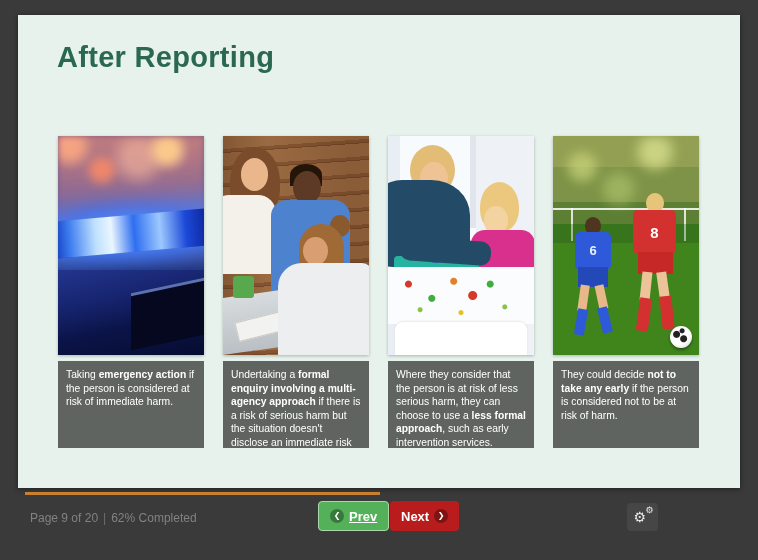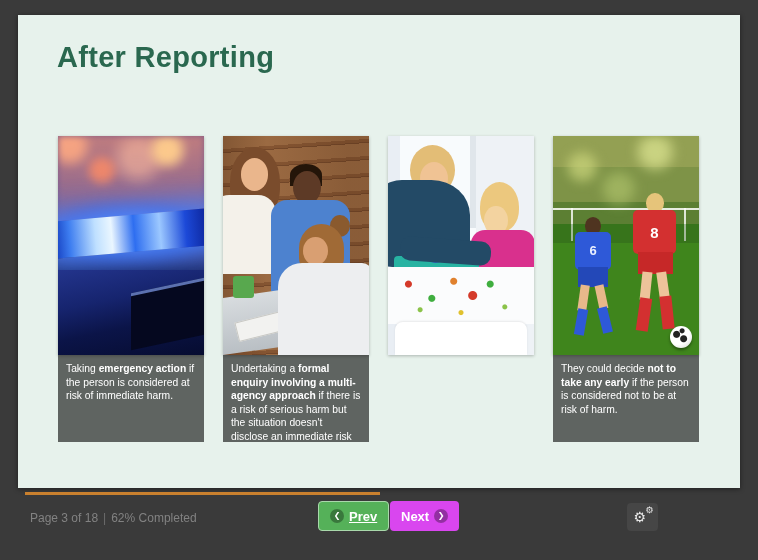--- a/index.html
+++ b/index.html
@@ -13,21 +13,21 @@
   .slide h1 { position:absolute; left:39px; top:26px; font-size:29px; font-weight:bold;
               color:#2a684f; letter-spacing:.3px; }
   .intro { position:absolute; left:39px; top:80px; width:655px; font-size:13.6px;
            line-height:1.42; color:#3d3d3d; }
 
   
   .cards-row { position:absolute; left:40px; top:121px; width:660px; display:flex; gap:19px; }
   .response-card { width:146px; }
   .photo { position:relative; width:146px; height:219px; overflow:hidden; background:#999;
            box-shadow:0 1px 3px rgba(0,0,0,.25); }
-  .caption { height:87px; overflow:hidden; background:#5f6461; color:#fff;
+  .caption { margin-top:6px; height:87px; overflow:hidden; background:#5f6461; color:#fff;
              font-size:10.3px; line-height:1.32; padding:7px 8px; }
   .caption b { font-weight:bold; }
   .photo div, .photo span { position:absolute; }
 
   
   .ph-police { background:linear-gradient(180deg,#8a5e86 0%,#6b5d9e 40%,#1d2d6e 62%,#0a1238 100%); }
   .pol-bokeh { left:0; right:0; top:0; height:46%; filter:blur(3px);
     background:
       radial-gradient(circle at 75% 14%, rgba(255,205,140,.95) 0 9px, transparent 22px),
       radial-gradient(circle at 30% 34%, rgba(255,140,100,.8) 0 7px, transparent 18px),
@@ -125,21 +125,21 @@
       radial-gradient(circle at 35% 32%, #fff 0 55%, #cfcfcf 100%);
     box-shadow:0 2px 3px rgba(0,0,0,.4); }
 
   
   .progress-bar { position:absolute; left:25px; top:492px; width:355px; height:3px; background:#c9802e; }
   .page-info { position:absolute; left:30px; top:511px; font-size:12px; color:#828282; }
   .page-info .sep { margin:0 5px; color:#6d6d6d; }
 
   .btn { position:absolute; display:flex; align-items:center; justify-content:center; gap:5px;
          border:none; border-radius:4px; cursor:pointer; font-family:inherit; }
-  .btn-green { height:30px; background:#d946ef; color:#fff; font-size:13px; font-weight:bold; padding:0 11px; }
+  .btn-green { height:30px; background:#b91c1c; color:#fff; font-size:13px; font-weight:bold; padding:0 11px; }
   .btn-prev { left:318px; top:501px; background:#55b159; border:1px solid #a9d8ab; }
   .btn-prev .lbl { text-decoration:underline; }
   .btn-next { left:390px; top:501px; }
   .circle-ico { display:inline-flex; align-items:center; justify-content:center; width:14px; height:14px;
                 border-radius:50%; background:rgba(0,0,0,.32); color:#fff; font-size:8px; line-height:1; }
   .btn-dark { height:28px; background:#464646; color:#e8e8e8; }
   .btn-gear { left:627px; top:503px; width:31px; }
   .gear-wrap { position:relative; width:18px; height:16px; }
   .gear-main { position:absolute; left:0; top:1px; font-size:14px; line-height:1; }
   .gear-small { position:absolute; right:-2px; top:-3px; font-size:9px; line-height:1; }
@@ -198,20 +198,21 @@
           <div class="cr-w-body"></div>
           <div class="cr-c-hair"></div>
           <div class="cr-c-face"></div>
           <div class="cr-c-body"></div>
           <div class="cr-tray"></div>
           <div class="cr-clay"></div>
           <div class="cr-w-arm"></div>
           <div class="cr-tabletop"></div>
           <div class="cr-tablefront"></div>
         </div>
+        <div class="caption">Where they consider that the person is at risk of less serious harm, they can choose to use a <b>less formal approach</b>, such as early intervention services.</div>
       </div>
 
       <div class="response-card">
         <div class="photo ph-soccer">
           <div class="sc-bokeh"></div>
           <div class="sc-bar"></div>
           <div class="sc-post1"></div>
           <div class="sc-post2"></div>
           <div class="sc-band"></div>
           <div class="sc-head-b"></div>
@@ -236,21 +237,21 @@
         </div>
         <div class="caption">They could decide <b>not to take </b><b>any early</b> if the person is considered not to be at risk of harm.</div>
       </div>
 
     </div>
   </div>
 
   <div class="progress-bar"></div>
 
   <div class="page-info">
-    <span>Page 3 of 18</span><span class="sep">|</span><span>62% Completed</span>
+    <span>Page 9 of 20</span><span class="sep">|</span><span>62% Completed</span>
   </div>
 
   <button class="btn btn-green btn-prev">
     <span class="circle-ico">❮</span>
     <span class="lbl">Prev</span>
   </button>
 
   <button class="btn btn-green btn-next">
     <span class="lbl">Next</span>
     <span class="circle-ico">❯</span>

